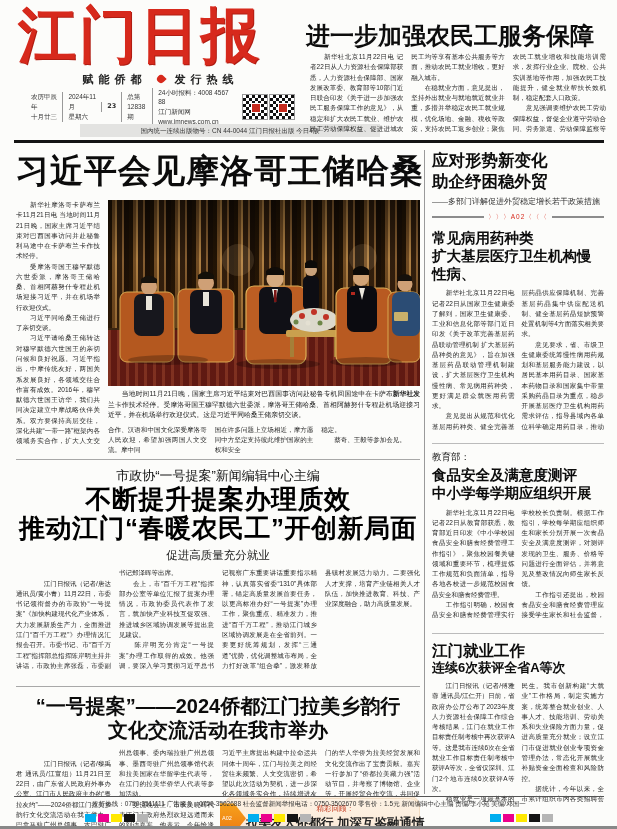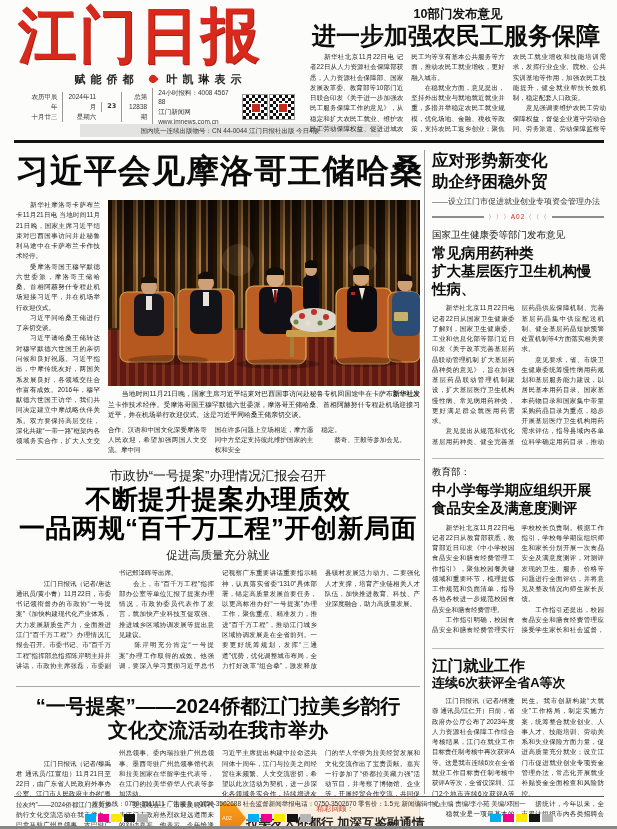--- a/index.html
+++ b/index.html
@@ -9,33 +9,33 @@
   
   .masthead-title{position:absolute;left:18px;top:-2px;width:285px;height:74px;
     font-family:"DejaVu Serif",serif;font-weight:bold;font-size:58px;line-height:74px;
     color:#d7291c;letter-spacing:3px;transform:scaleY(1.04);text-shadow:1px 1px 0 #b01d12;}
   .slogan{position:absolute;left:18px;top:72px;width:285px;text-align:center;
     font-size:11px;font-weight:bold;letter-spacing:5px;color:#222;}
   .logo-dot{display:inline-block;width:8px;height:8px;background:#d7291c;border-radius:60% 0 60% 60%;
     transform:rotate(45deg);margin:0 2px;}
   .datebar{position:absolute;left:26px;top:94px;width:268px;height:26px;display:flex;align-items:center;}
   .datebar .cell{padding:0 5px;border-left:1px solid #999;font-size:6.5px;line-height:1.5;
-    color:#333;text-align:right;white-space:nowrap;}
+    color:#333;text-align:left;white-space:nowrap;}
   .datebar .cell:first-child{border-left:none;}
   .day-num{font-size:25px;font-weight:bold;color:#d7291c;font-family:"DejaVu Sans",sans-serif;}
   .qr{width:24px;height:24px;margin-left:3px;position:relative;flex:none;
     background:
       repeating-conic-gradient(#111 0 25%, #fff 0 50%) 0 0/6px 6px;
     outline:1px solid #999;}
   .qr::after{content:"";position:absolute;left:8px;top:8px;width:8px;height:8px;background:#c62b1e;border:1px solid #fff;}
   .publine{position:absolute;left:80px;top:124px;width:300px;height:13px;background:#e3e3e1;
     font-size:6.5px;line-height:13px;text-align:center;color:#333;}
   .tr-kicker{position:absolute;left:312px;top:6px;width:292px;text-align:center;
     font-size:12.5px;font-weight:bold;color:#111;}
-  .tr-headline{position:absolute;left:306px;top:20px;width:300px;text-align:center;
+  .tr-headline{position:absolute;left:306px;top:20px;width:300px;
     font-size:24px;font-weight:bold;letter-spacing:0px;color:#0d0d0d;}
   .tr-body{position:absolute;left:310px;top:52px;width:296px;height:84px;}
   .black-rule{position:absolute;left:14px;top:140px;width:590px;height:3px;background:#141414;}
   
   .body-sm{font-size:6.5px;line-height:1.58;color:#262626;text-align:justify;
     white-space:pre-wrap;overflow:hidden;column-fill:auto;}
   .rule{height:1px;background:#a8a8a8;}
   
   .left-zone{position:absolute;left:16px;top:147px;width:404px;}
   .lead-headline{font-size:33px;font-weight:bold;letter-spacing:1px;text-align:center;color:#0b0b0b;
@@ -93,39 +93,38 @@
 </style>
 </head>
 <body>
 
 <div class="page">
 
   <div class="masthead-title">江门日报</div>
   <div class="slogan">
     <span>赋能侨都</span>
     <span class="logo-dot"></span>
-    <span>叶凯琳表示</span>
+    <span>发行热线</span>
   </div>
 
   <div class="datebar">
     <div class="cell" style="white-space:pre-line">农历甲辰年
 十月廿三</div>
     <div class="cell" style="white-space:pre-line">2024年11月
 星期六</div>
     <div class="cell day-num">23</div>
     <div class="cell" style="white-space:pre-line">总第
 12838期</div>
     <div class="cell" style="white-space:pre-line;text-align:left">24小时报料：4008 4567 88
 江门新闻网 www.jmnews.com.cn</div>
     <div class="qr"></div>
     <div class="qr"></div>
   </div>
   <div class="publine">国内统一连续出版物号：CN 44-0044 江门日报社出版 今日4版</div>
 
-  <div class="tr-kicker">10部门发布意见</div>
   <div class="tr-headline">进一步加强农民工服务保障</div>
   <div class="tr-body body-sm" style="column-count:3;column-gap:8px;">　　新华社北京11月22日电 记者22日从人力资源社会保障部获悉，人力资源社会保障部、国家发展改革委、教育部等10部门近日联合印发《关于进一步加强农民工服务保障工作的意见》，从稳定和扩大农民工就业、维护农民工劳动保障权益、促进进城农民工均等享有基本公共服务等方面，推动农民工就业增收，更好融入城市。
 　　在稳就业方面，意见提出，坚持外出就业与就地就近就业并重，多措并举稳定农民工就业规模，优化场地、金融、税收等政策，支持农民工返乡创业；聚焦农民工就业增收和技能培训需求，发挥行业企业、院校、公共实训基地等作用，加强农民工技能提升，健全就业帮扶长效机制，稳定配套人口政策。
 　　意见强调要维护农民工劳动保障权益，督促企业遵守劳动合同、劳务派遣、劳动保障监察等有关制度，规范企业用工管理，完善拖欠农民工工资治理机制，加强农民工工资支付保障，推动农民工参加养老、医疗、失业、工伤等社会保险，维护其社保权益。</div>
 
   <div class="black-rule"></div>
 
   <div class="left-zone">
     <div class="lead-headline">习近平会见摩洛哥王储哈桑</div>
 
@@ -206,23 +205,23 @@
           <div class="tc">国在许多问题上立场相近，摩方愿同中方坚定支持彼此维护国家的主权和安全</div>
           <div class="tc">稳定。
 　　蔡奇、王毅等参加会见。</div>
         </div>
       </div>
     </div>
 
     <div class="rule" style="margin-top:6px"></div>
 
     <div>
-      <div class="sec-kicker">市政协“一号提案”办理情况汇报会召开</div>
+      <div class="sec-kicker">市政协“一号提案”新闻编辑中心主编</div>
       <div class="sec-headline">不断提升提案办理质效</div>
-      <div class="sec-headline">一品两规“百千万工程”开创新局面</div>
+      <div class="sec-headline">推动江门“春暖农民工”开创新局面</div>
       <div class="byline">促进高质量充分就业</div>
       <div class="col4 body-sm">
         <span>　　江门日报讯（记者/唐达 通讯员/黄小青）11月22日，市委书记领衔督办的市政协“一号提案”《加快构建现代化产业体系，大力发展新质生产力，全面推进江门“百千万工程”》办理情况汇报会召开。市委书记、市“百千万工程”指挥部总指挥陈岸明主持并讲话，市政协主席张磊，市委副书记郑泽晖等出席。
 　　会上，市“百千万工程”指挥部办公室等单位汇报了提案办理情况，市政协委员代表作了发言，就加快产业科技互促双强、推进城乡区域协调发展等提出意见建议。
 　　陈岸明充分肯定“一号提案”办理工作取得的成效。他强调，要深入学习贯彻习近平总书记视察广东重要讲话重要指示精神，认真落实省委“1310”具体部署，锚定高质量发展首要任务，以更高标准办好“一号提案”办理工作，聚焦重点、精准发力，推进“百千万工程”，推动江门城乡区域协调发展走在全省前列。一要更好统筹规划，发挥“三通道”优势，优化调整城市布局，全力打好改革“组合拳”，激发释放县镇村发展活力动力。二要强化人才支撑，培育产业链相关人才队伍，加快推进教育、科技、产业深度融合，助力高质量发展。</span>
       </div>
       <div class="callout" style="bottom:-4px">
         <div class="arrow">
             <span>A02</span>
           </div>
@@ -254,44 +253,43 @@
       </div>
     </div>
   </div>
 
   <div class="vrule"></div>
 
   <div class="right-zone">
     <div>
       <div class="rt-h">应对形势新变化</div>
       <div class="rt-h">助企纾困稳外贸</div>
-      <div class="rt-sub">——设立江门市促进就业创业专项资金管理办法</div>
+      <div class="rt-sub">——多部门详解促进外贸稳定增长若干政策措施</div>
       <div class="pageref">
         <div class="ln"></div>
         <div class="tag">〉〉〉A02〈〈〈</div>
         <div class="ln"></div>
       </div>
     </div>
 
     <div>
-      <div class="rk">国家卫生健康委等部门发布意见</div>
       <div class="rh">常见病用药种类</div>
       <div class="rh">扩大基层医疗卫生机构慢性病、</div>
       <div class="rbody2 body-sm" style="height:148px">　　新华社北京11月22日电 记者22日从国家卫生健康委了解到，国家卫生健康委、工业和信息化部等部门近日印发《关于改革完善基层药品联动管理机制 扩大基层药品种类的意见》，旨在加强基层药品联动管理机制建设，扩大基层医疗卫生机构慢性病、常见病用药种类，更好满足群众就医用药需求。
 　　意见提出从规范和优化基层用药种类、健全完善基层药品供应保障机制、完善基层药品集中供应配送机制、健全基层药品短缺预警处置机制等4方面落实相关要求。
 　　意见要求，省、市级卫生健康委统筹慢性病用药规划和基层服务能力建设，以居民基本用药目录、国家基本药物目录和国家集中带量采购药品目录为重点，稳步开展基层医疗卫生机构用药需求评估，指导县域内各单位科学确定用药目录，推动二、三级医院用药目录向基层下沉，满足转诊用药需求，紧密型医联体可统筹为整体研究确定基本药物配备使用药品种数量、高血压、糖尿病、慢阻肺病用药不受“一品两规”限定。
 　　根据意见，2024年底前，省、市级卫生健康委指导紧密型县域医共体及时调整用药目录并建立动态优化机制，加快建立处方集中审核制度，基层根据需求适当增加用药品种，开展送药下村服务。到2027年，紧密型医共体内药品联动管理体制和运行机制全面建立，人民群众基层用药可及性和药学服务获得感不断增强。</div>
     </div>
 
     <div class="rdiv"></div>
 
     <div>
       <div class="rk">教育部：</div>
+      <div class="rh">食品安全及满意度测评</div>
       <div class="rh">中小学每学期应组织开展</div>
-      <div class="rh">食品安全及满意度测评</div>
       <div class="rbody2 body-sm" style="height:118px">　　新华社北京11月22日电 记者22日从教育部获悉，教育部近日印发《中小学校园食品安全和膳食经费管理工作指引》，聚焦校园餐关键领域和重要环节，梳理提炼工作规范和负面清单，指导各地各校进一步规范校园食品安全和膳食经费管理。
 　　工作指引明确，校园食品安全和膳食经费管理实行学校校长负责制。根据工作指引，学校每学期应组织师生和家长分别开展一次食品安全及满意度测评，对测评发现的卫生、服务、价格等问题进行全面评估，并将意见及整改情况向师生家长反馈。
 　　工作指引还提出，校园食品安全和膳食经费管理应接受学生家长和社会监督，鼓励有条件的中小学校建立膳食监督家长委员会，保障家长参与招标采购、陪餐用餐、质量评价、安全检查、收支公开等重大事项监督。学校应按要求配备食品安全员，600人以上的学校应配备食品安全总监。</div>
     </div>
 
     <div class="rdiv"></div>
 
     <div>
       <div class="rh" style="font-size:15.5px">江门就业工作</div>
       <div class="rh" style="font-size:13px">连续6次获评全省A等次</div>

